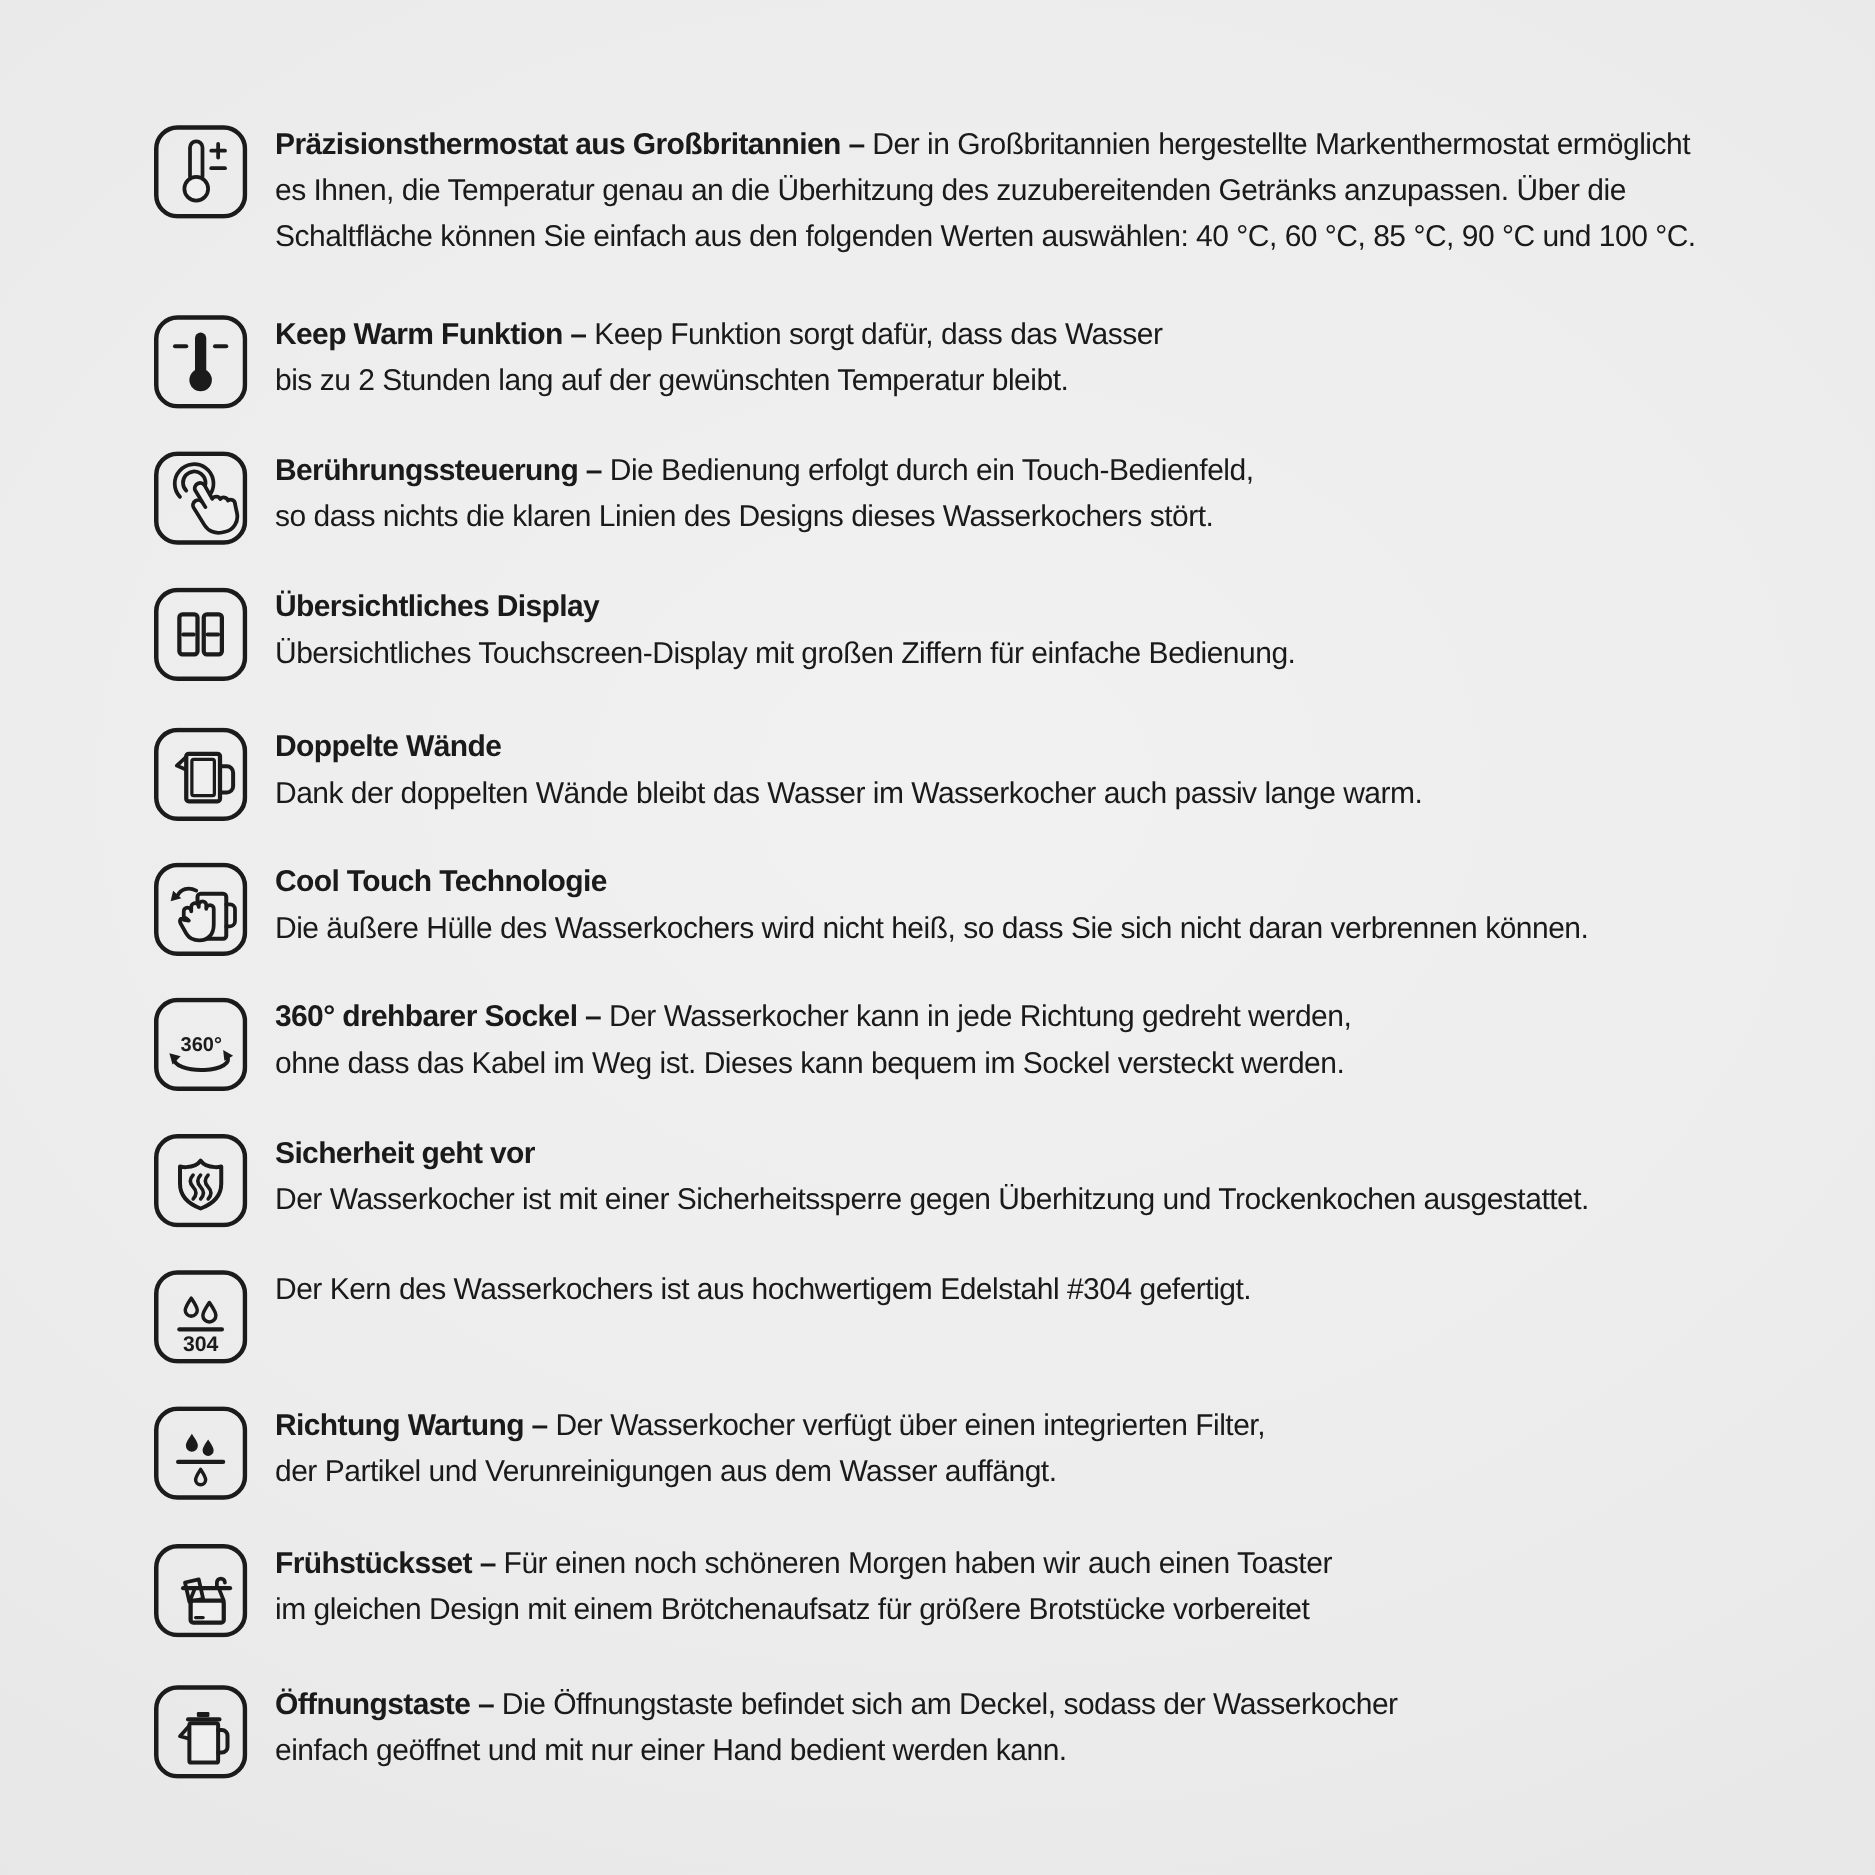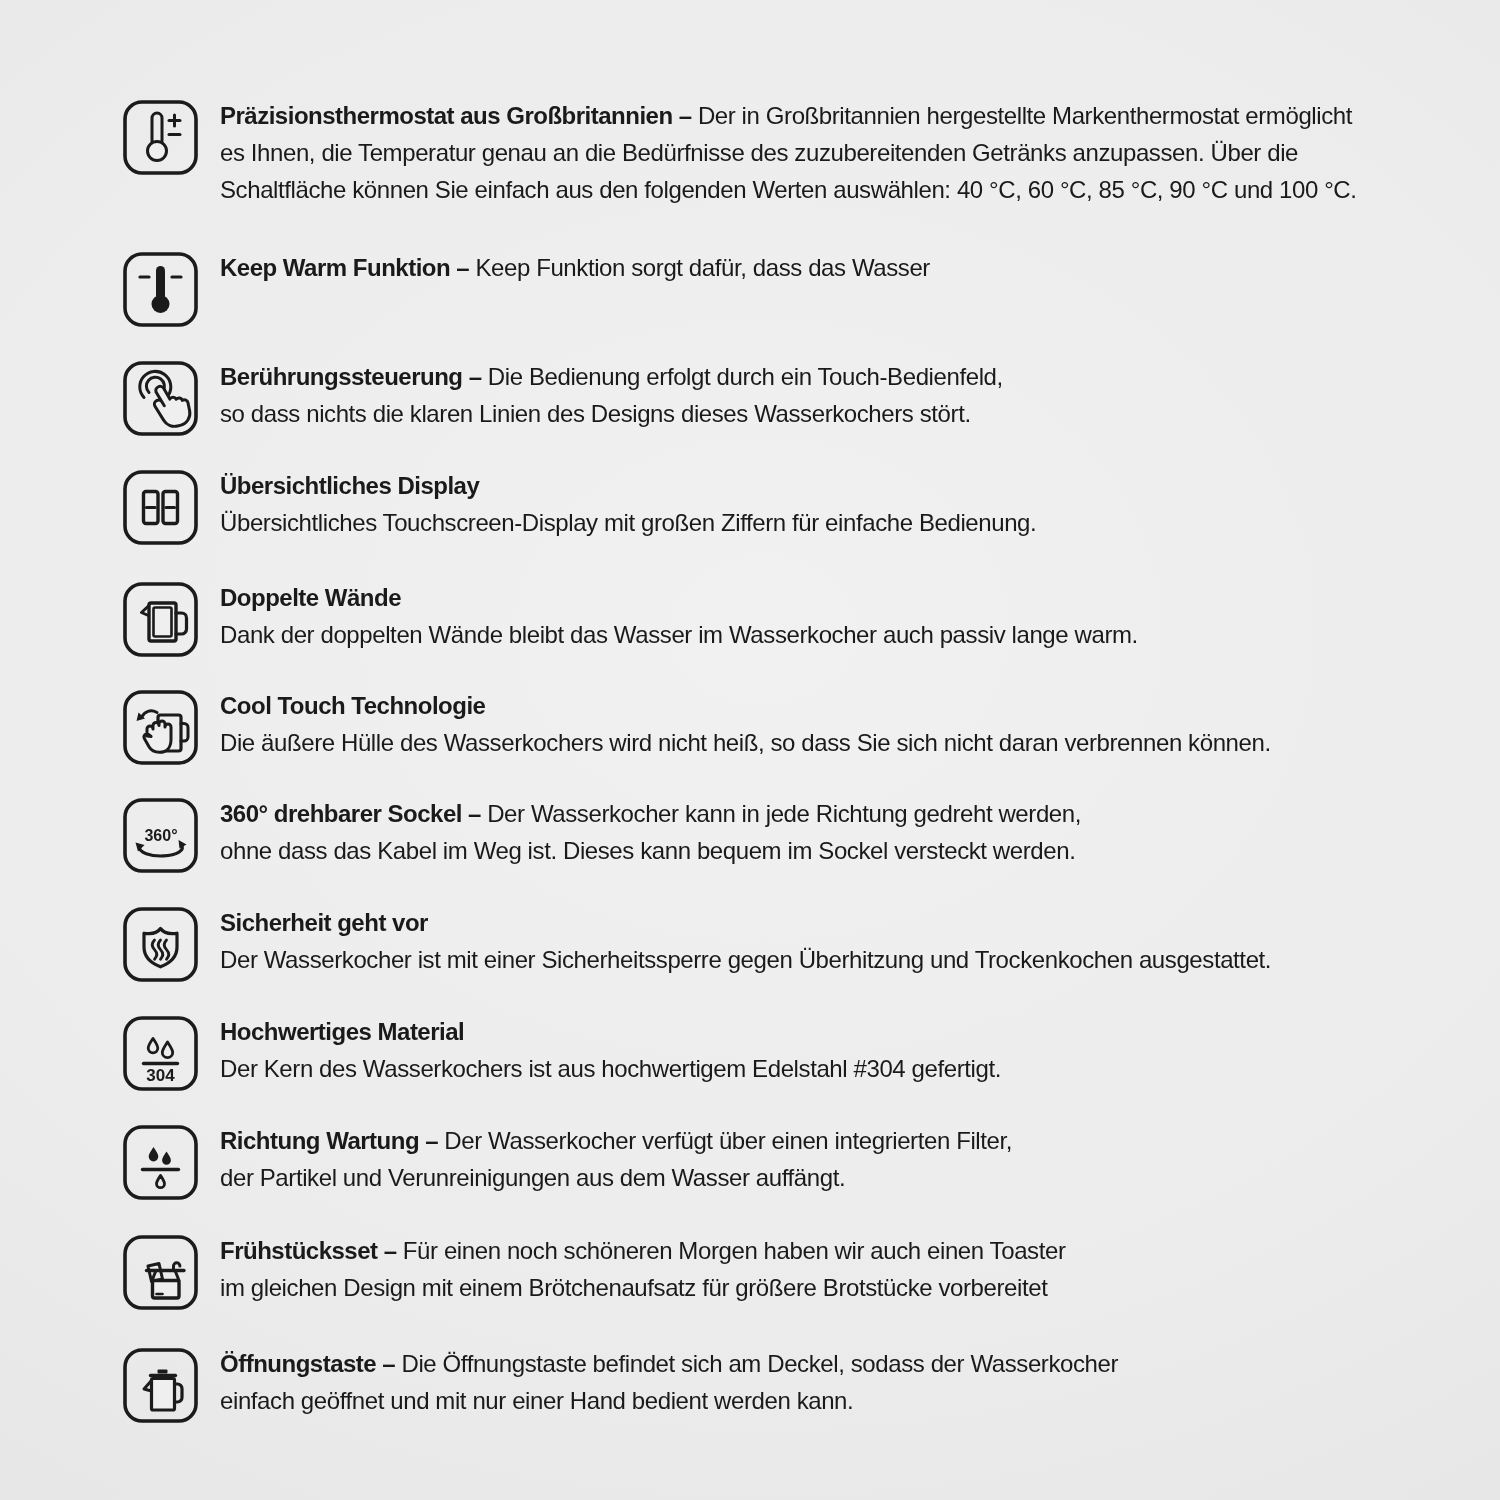--- a/index.html
+++ b/index.html
@@ -35,37 +35,38 @@
         <rect class="frame" x="2" y="2" width="71" height="71" rx="17"></rect>
         <rect class="st" x="29" y="13" width="10" height="33" rx="5" stroke-width="3"></rect>
         <circle class="mask" cx="34" cy="51" r="9.5" stroke-width="3"></circle>
         <line class="st" x1="46" y1="20.5" x2="57" y2="20.5" stroke-width="3"></line>
         <line class="st" x1="51.5" y1="15" x2="51.5" y2="26" stroke-width="3"></line>
         <line class="st" x1="46" y1="34.5" x2="57" y2="34.5" stroke-width="3"></line>
       </svg>
     </div>
     <div class="copy">
       <p class="line"><strong class="title">Präzisionsthermostat aus Großbritannien –</strong><span> Der in Großbritannien hergestellte Markenthermostat ermöglicht</span></p>
-      <p class="line">es Ihnen, die Temperatur genau an die Bedürfnisse des zuzubereitenden Getränks anzupassen. Über die</p>
+      <p class="line">es Ihnen, die Temperatur genau an die Überhitzung des zuzubereitenden Getränks anzupassen. Über die</p>
       <p class="line">Schaltfläche können Sie einfach aus den folgenden Werten auswählen: 40 °C, 60 °C, 85 °C, 90 °C und 100 °C.</p>
     </div>
   </section>
 
   <section class="feature" style="top:252px">
     <div class="iconbox">
       <svg width="75" height="75" viewBox="0 0 75 75">
         <rect class="frame" x="2" y="2" width="71" height="71" rx="17"></rect>
         <rect class="fl" x="33" y="14" width="9" height="34" rx="4.5"></rect>
         <circle class="fl" cx="37.5" cy="52" r="9"></circle>
         <line class="st" x1="17" y1="25" x2="26" y2="25" stroke-width="3.2"></line>
         <line class="st" x1="49" y1="25" x2="58" y2="25" stroke-width="3.2"></line>
       </svg>
     </div>
     <div class="copy">
       <p class="line"><strong class="title">Keep Warm Funktion –</strong><span> Keep Funktion sorgt dafür, dass das Wasser</span></p>
+      <p class="line">bis zu 2 Stunden lang auf der gewünschten Temperatur bleibt.</p>
     </div>
   </section>
 
   <section class="feature" style="top:361px">
     <div class="iconbox">
       <svg width="75" height="75" viewBox="0 0 75 75">
         <rect class="frame" x="2" y="2" width="71" height="71" rx="17"></rect>
         <path class="st" d="M21 36.5 A15.5 15.5 0 1 1 45.5 34" stroke-width="3"></path>
         <path class="st" d="M26 31.5 A9 9 0 1 1 40 30" stroke-width="3"></path>
         <path class="mask" stroke-width="3" d="M33 31 a4.3 4.3 0 0 1 7.8-3.5 l6 10.6 a3.7 3.7 0 0 1 6.4.1 a3.7 3.7 0 0 1 6.2 1.2 a3.5 3.5 0 0 1 5.6 2.6 l1.6 7.6 a12.5 12.5 0 0 1-9.5 14.8 l-2.6.6 a13 13 0 0 1-13.9-5.9 l-8.6-13.8 a4.1 4.1 0 0 1 7-4.3 l2.3 3.7 z"></path>
@@ -162,21 +163,20 @@
     <div class="iconbox">
       <svg width="75" height="75" viewBox="0 0 75 75">
         <rect class="frame" x="2" y="2" width="71" height="71" rx="17"></rect>
         <path class="st" stroke-width="2.8" d="M30 22.5 c2.8 4.2 4.8 7 4.8 9.6 a4.8 4.8 0 0 1-9.6 0 c0-2.6 2-5.4 4.8-9.6 z"></path>
         <path class="st" stroke-width="2.8" d="M44.5 26 c3 4.6 5.2 7.6 5.2 10.4 a5.2 5.2 0 0 1-10.4 0 c0-2.8 2.2-5.8 5.2-10.4 z"></path>
         <line class="st" x1="20.5" y1="47.5" x2="54.5" y2="47.5" stroke-width="3.4"></line>
         <text x="37.5" y="65" font-size="17" text-anchor="middle">304</text>
       </svg>
     </div>
     <div class="copy">
-      <p class="line"><strong class="title">Hochwertiges Material</strong><span></span></p>
       <p class="line">Der Kern des Wasserkochers ist aus hochwertigem Edelstahl #304 gefertigt.</p>
     </div>
   </section>
 
   <section class="feature" style="top:1125px">
     <div class="iconbox">
       <svg width="75" height="75" viewBox="0 0 75 75">
         <rect class="frame" x="2" y="2" width="71" height="71" rx="17"></rect>
         <path class="fl" d="M30.5 22 c2.8 4.2 4.8 7 4.8 9.6 a4.8 4.8 0 0 1-9.6 0 c0-2.6 2-5.4 4.8-9.6 z"></path>
         <path class="fl" d="M43.5 26.5 c2.6 3.9 4.4 6.4 4.4 8.8 a4.4 4.4 0 0 1-8.8 0 c0-2.4 1.8-4.9 4.4-8.8 z"></path>

